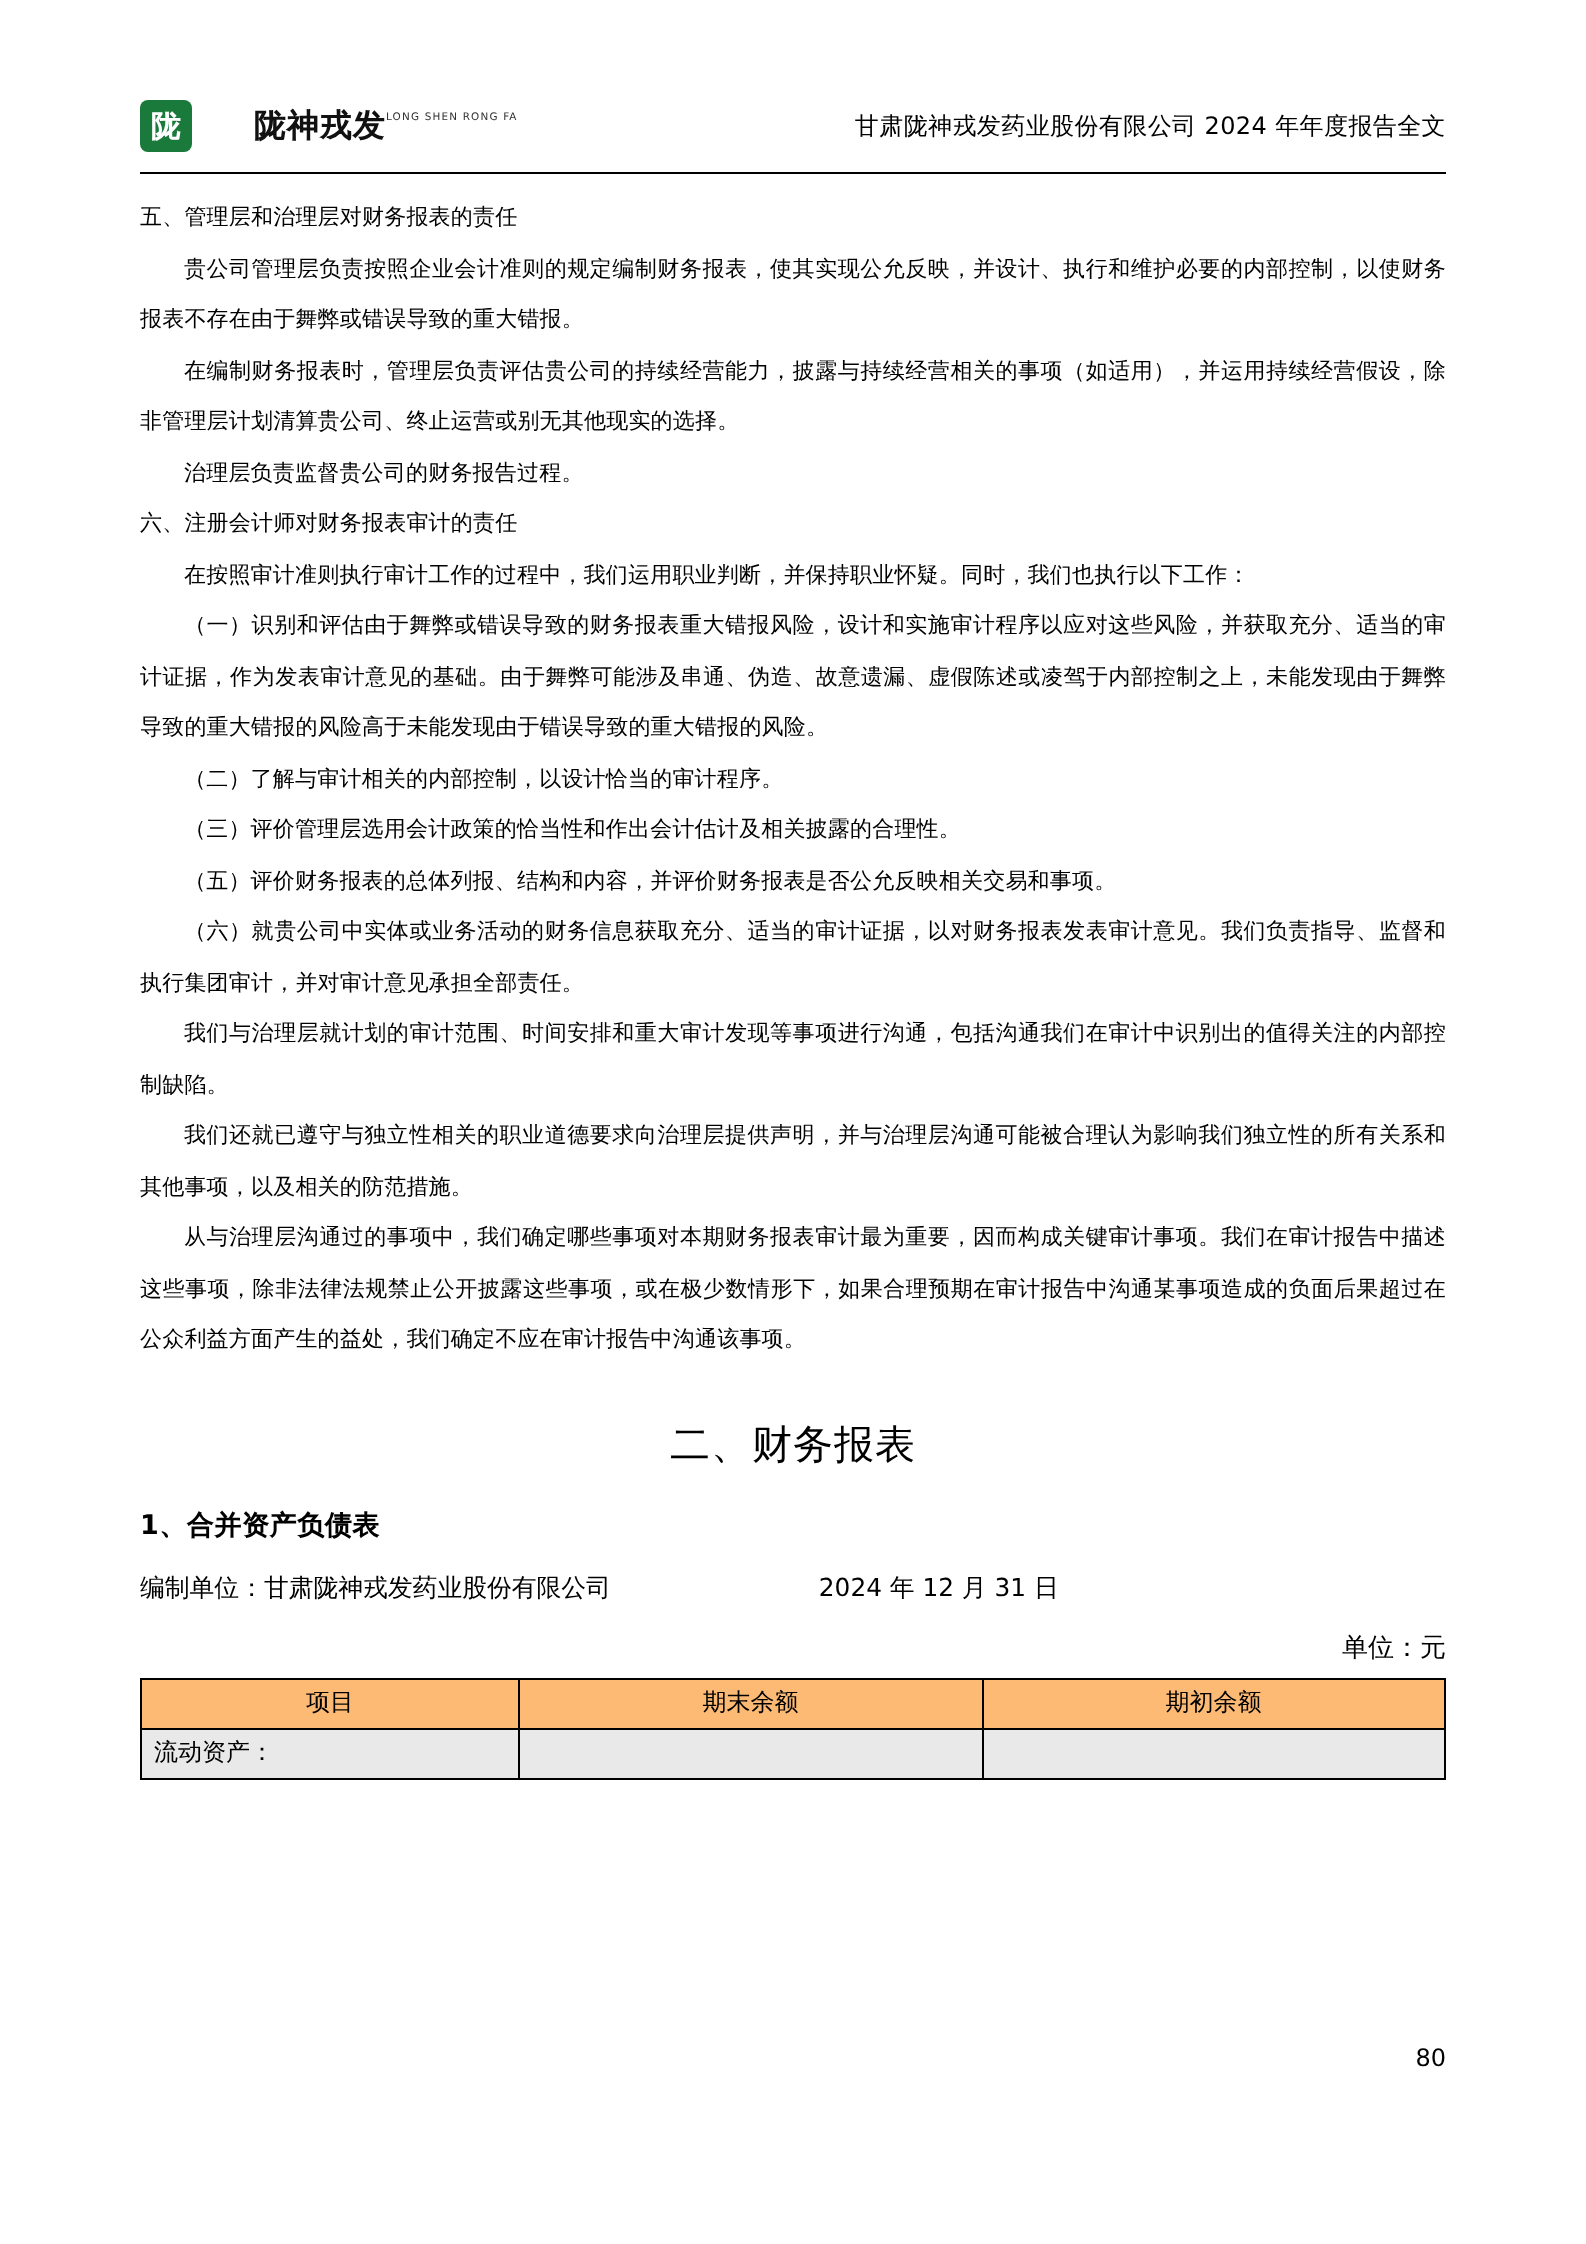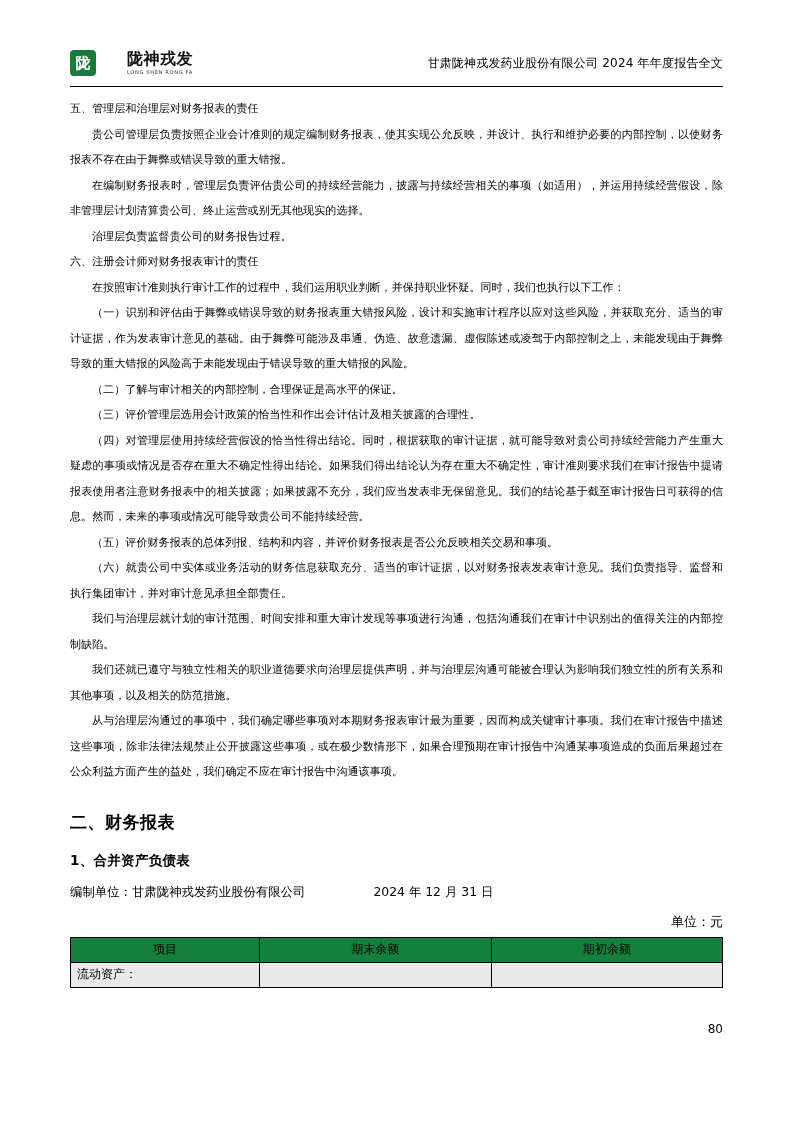--- a/index.html
+++ b/index.html
@@ -40,21 +40,21 @@
     background: #1a7a3c;
     color: #fff;
     font-size: 15px;
     line-height: 26px;
     text-align: center;
     font-weight: bold;
     flex: 0 0 auto;
   }
   .logo-text {
     display: flex;
-    flex-direction: column;
+    flex-direction: row;
     justify-content: center;
     line-height: 1.05;
     padding-left: 24px;
   }
   .logo-cn {
     font-size: 16px;
     font-weight: bold;
     letter-spacing: 0.5px;
     color: #111;
   }
@@ -88,24 +88,25 @@
     line-height: 25.5px;
     text-align: justify;
     text-justify: inter-ideograph;
     text-indent: 2em;
     letter-spacing: 0.1px;
   }
   p.noindent {
     text-indent: 0;
   }
   h2.sec {
-    font-size: 17px;
-    font-weight: bold;
+    font-size: 20px;
+    font-weight: normal;
     margin: 26px 0 16px 0;
     letter-spacing: 0.5px;
+    text-align: center;
   }
   h3.sub {
     font-size: 13.5px;
     font-weight: bold;
     margin: 18px 0 14px 0;
     letter-spacing: 0.3px;
   }
   p.plain {
     margin: 0 0 12px 0;
     font-size: 12.4px;
@@ -124,37 +125,37 @@
     font-size: 13px;
   }
   .compile-row {
     display: flex;
     align-items: flex-start;
     font-size: 12.4px;
     margin-bottom: 12px;
   }
   .compile-left { white-space: nowrap; }
   .compile-date {
-    margin-left: 68px;
+    margin-left: 104px;
     white-space: nowrap;
   }
   table.fin {
     border-collapse: collapse;
     width: 100%;
     font-size: 12px;
     table-layout: fixed;
   }
   table.fin th, table.fin td {
     border: 1px solid #000;
     height: 25px;
     padding: 0 6px;
     box-sizing: border-box;
   }
   table.fin thead th {
-    background: #15803d;
+    background: #fdba74;
     text-align: center;
     font-weight: normal;
   }
   td.item { text-align: left; }
   td.num { text-align: right; }
   tr.shade td { background: #e9e9e9; }
   .page-num {
     position: absolute;
     right: 70px;
     bottom: 86px;
@@ -181,23 +182,22 @@
   <div class="rule"></div>
 
   <div class="content">
     <p class="para noindent">五、管理层和治理层对财务报表的责任</p>
     <p class="para">贵公司管理层负责按照企业会计准则的规定编制财务报表，使其实现公允反映，并设计、执行和维护必要的内部控制，以使财务报表不存在由于舞弊或错误导致的重大错报。</p>
     <p class="para">在编制财务报表时，管理层负责评估贵公司的持续经营能力，披露与持续经营相关的事项（如适用），并运用持续经营假设，除非管理层计划清算贵公司、终止运营或别无其他现实的选择。</p>
     <p class="para">治理层负责监督贵公司的财务报告过程。</p>
     <p class="para noindent">六、注册会计师对财务报表审计的责任</p>
     <p class="para">在按照审计准则执行审计工作的过程中，我们运用职业判断，并保持职业怀疑。同时，我们也执行以下工作：</p>
     <p class="para">（一）识别和评估由于舞弊或错误导致的财务报表重大错报风险，设计和实施审计程序以应对这些风险，并获取充分、适当的审计证据，作为发表审计意见的基础。由于舞弊可能涉及串通、伪造、故意遗漏、虚假陈述或凌驾于内部控制之上，未能发现由于舞弊导致的重大错报的风险高于未能发现由于错误导致的重大错报的风险。</p>
-    <p class="para">（二）了解与审计相关的内部控制，合理保证是高水平的保证。</p>
+    <p class="para">（二）了解与审计相关的内部控制，以设计恰当的审计程序。</p>
     <p class="para">（三）评价管理层选用会计政策的恰当性和作出会计估计及相关披露的合理性。</p>
-    <p class="para">（四）对管理层使用持续经营假设的恰当性得出结论。同时，根据获取的审计证据，就可能导致对贵公司持续经营能力产生重大疑虑的事项或情况是否存在重大不确定性得出结论。如果我们得出结论认为存在重大不确定性，审计准则要求我们在审计报告中提请报表使用者注意财务报表中的相关披露；如果披露不充分，我们应当发表非无保留意见。我们的结论基于截至审计报告日可获得的信息。然而，未来的事项或情况可能导致贵公司不能持续经营。</p>
     <p class="para">（五）评价财务报表的总体列报、结构和内容，并评价财务报表是否公允反映相关交易和事项。</p>
     <p class="para">（六）就贵公司中实体或业务活动的财务信息获取充分、适当的审计证据，以对财务报表发表审计意见。我们负责指导、监督和执行集团审计，并对审计意见承担全部责任。</p>
     <p class="para">我们与治理层就计划的审计范围、时间安排和重大审计发现等事项进行沟通，包括沟通我们在审计中识别出的值得关注的内部控制缺陷。</p>
     <p class="para">我们还就已遵守与独立性相关的职业道德要求向治理层提供声明，并与治理层沟通可能被合理认为影响我们独立性的所有关系和其他事项，以及相关的防范措施。</p>
     <p class="para">从与治理层沟通过的事项中，我们确定哪些事项对本期财务报表审计最为重要，因而构成关键审计事项。我们在审计报告中描述这些事项，除非法律法规禁止公开披露这些事项，或在极少数情形下，如果合理预期在审计报告中沟通某事项造成的负面后果超过在公众利益方面产生的益处，我们确定不应在审计报告中沟通该事项。</p>
 
     <h2 class="sec">二、财务报表</h2>
 
 
     <h3 class="sub">1、合并资产负债表</h3>

